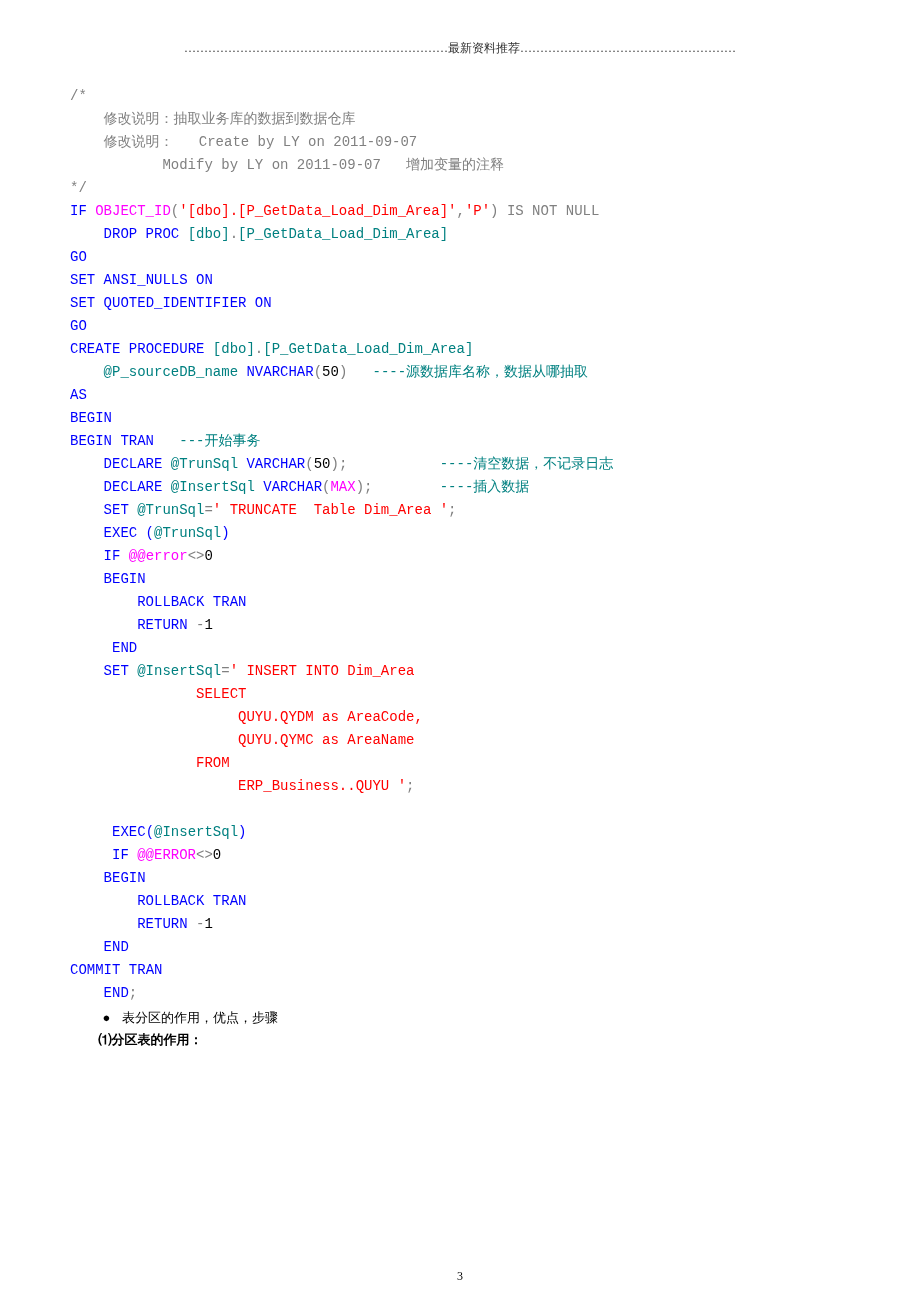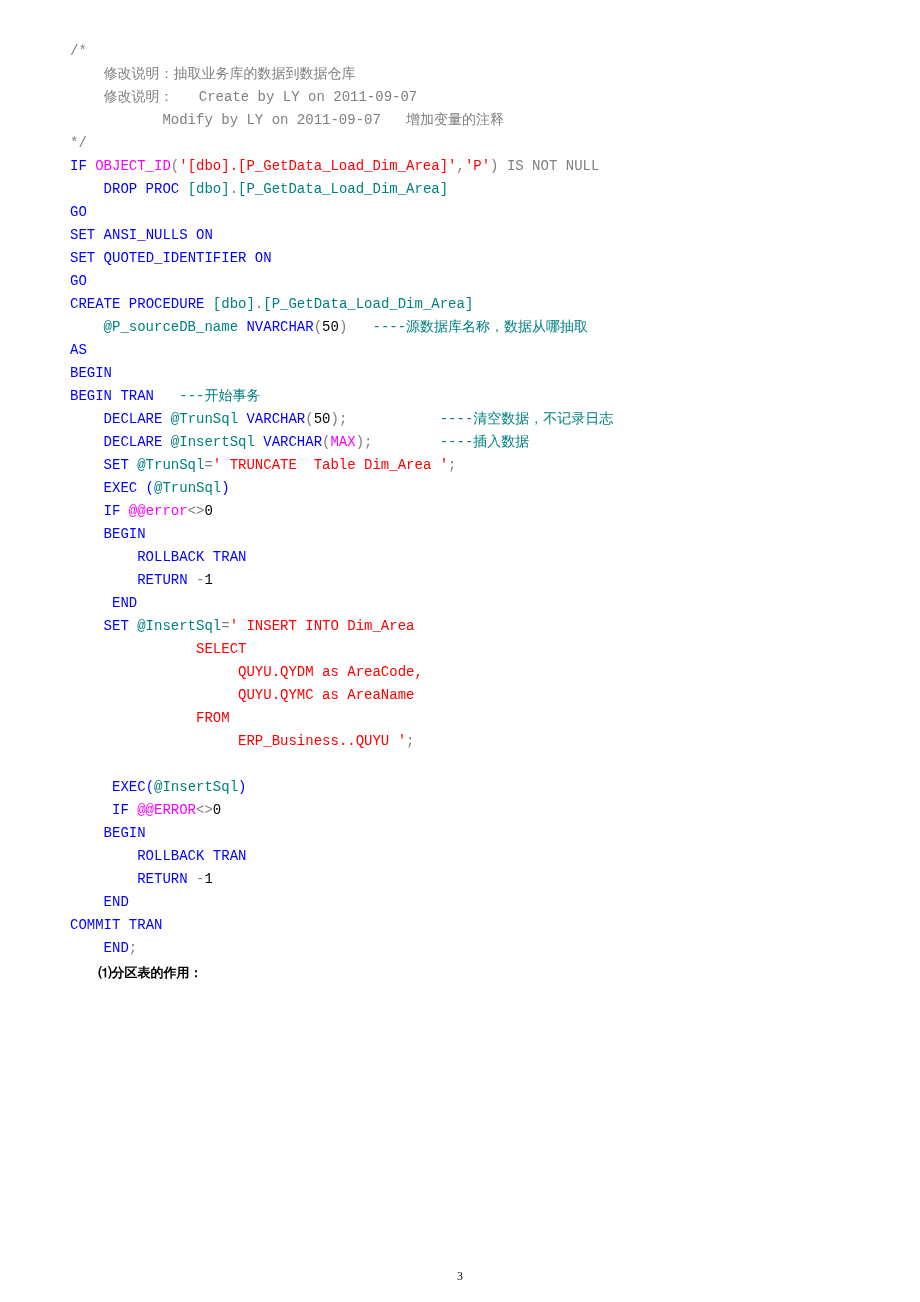--- a/index.html
+++ b/index.html
@@ -20,20 +20,21 @@
 h3.sub .num { font-family:Arial; }
 .bullet { margin:4px 0 4px 2.5em; font-size:13px; }
 .bullet .dot { display:inline-block; width:1.5em; font-family:Arial; }
 .sub-item { margin:4px 0 4px 2.2em; font-size:13px;font-weight:bold; }
 .page-num { position:absolute; bottom:18px; left:0; right:0; text-align:center; font-family:"Times New Roman",serif; font-size:12px; }
 </style>
 </head>
 <body>
 
 <div class="page">
+  <div class="header-line">…………………………………………………………最新资料推荐………………………………………………</div>
 
   <div class="code"><span class="c0">/*</span>
 <span class="c0">    修改说明：抽取业务库的数据到数据仓库</span>
 <span class="c0">    修改说明：   Create by LY on 2011-09-07</span>
 <span class="c0">           Modify by LY on 2011-09-07   增加变量的注释</span>
 <span class="c0">*/</span>
 <span class="c1">IF</span><span class="c2"> OBJECT_ID</span><span class="c5">(</span><span class="c3">'[dbo].[P_GetData_Load_Dim_Area]'</span><span class="c5">,</span><span class="c3">'P'</span><span class="c5">)</span><span class="c5"> IS NOT NULL</span>
 <span class="c1">    DROP</span><span class="c1"> PROC</span><span class="c4"> [dbo]</span><span class="c5">.</span><span class="c4">[P_GetData_Load_Dim_Area]</span>
 <span class="c1">GO</span>
 <span class="c1">SET</span><span class="c1"> ANSI_NULLS</span><span class="c1"> ON</span>
@@ -62,16 +63,17 @@
 <span> </span>
 <span class="c1">     EXEC</span><span class="c1">(</span><span class="c4">@InsertSql</span><span class="c1">)</span>
 <span class="c1">     IF</span><span class="c2"> @@ERROR</span><span class="c5">&lt;&gt;</span><span class="c6">0</span>
 <span class="c1">    BEGIN</span>
 <span class="c1">        ROLLBACK</span><span class="c1"> TRAN</span>
 <span class="c1">        RETURN</span><span class="c5"> -</span><span class="c6">1</span>
 <span class="c1">    END</span>
 <span class="c1">COMMIT</span><span class="c1"> TRAN</span>
 <span class="c1">    END</span><span class="c5">;</span></div>
 
+  <div class="bullet"><span class="dot">●</span><span>表分区的作用，优点，步骤</span></div>
   <div class="sub-item">⑴分区表的作用：</div>
 
   <div class="page-num">3</div>
 </div>
 
 </body></html>

